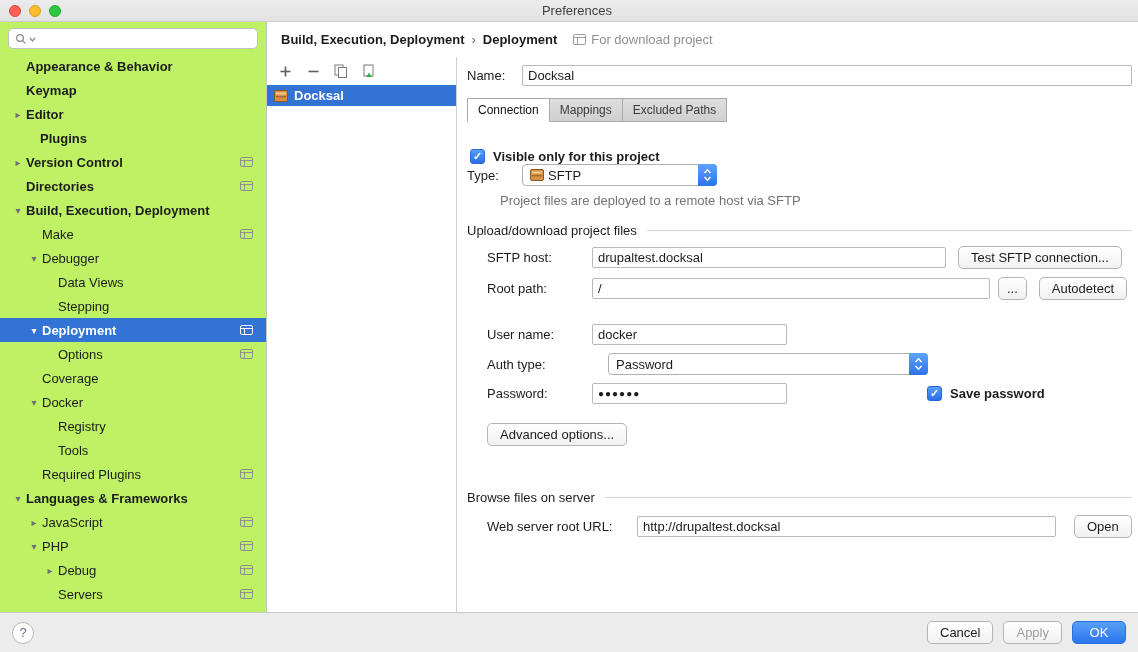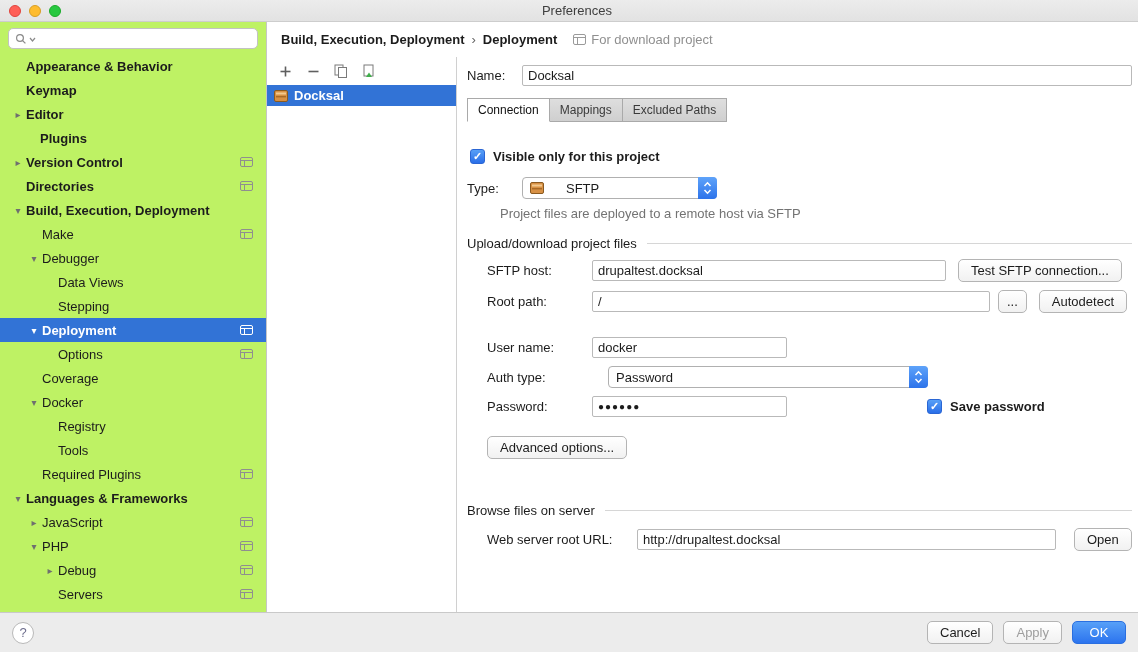--- a/index.html
+++ b/index.html
@@ -96,28 +96,28 @@
   .checkbox {
     width:15px; height:15px; border-radius:3px; flex:none;
     background:linear-gradient(#57a0f7,#2a6ee8); border:1px solid #2a66d4;
     display:flex; align-items:center; justify-content:center;
     color:#fff; font-size:11px; font-weight:bold; line-height:1;
   }
   .cb-row { display:flex; align-items:center; gap:8px; margin:13px 0 0 3px; font-weight:bold; }
   
   .dropdown {
     height:22px; border:1px solid #b0b0b0; border-radius:4px; background:#fff;
-    display:flex; align-items:center; position:relative; padding:0 24px 0 7px; gap:22px;
+    display:flex; align-items:center; position:relative; padding:0 24px 0 7px; gap:4px;
   }
   .dropdown .stepper {
     position:absolute; right:-1px; top:-1px; bottom:-1px; width:19px;
     border-radius:0 4px 4px 0; background:linear-gradient(#5ea3fa,#2d73ea);
     display:flex; align-items:center; justify-content:center;
   }
-  .type-row { margin-top:13px; }
+  .type-row { }
   .type-row > label { width:55px; flex:none; }
   .dd-type { width:195px; }
   .hint { color:#737373; margin:7px 0 0 33px; }
   
   .section { display:flex; align-items:center; gap:10px; margin-top:15px; }
   .section .line { flex:1; height:1px; background:#d6d6d6; }
   
   .f-row { display:flex; align-items:center; margin:8px 0 0 20px; }
   .f-row > label { width:105px; flex:none; }
   .w-sftp { width:354px; } .w-port { width:65px; } .w-root { width:398px; }

